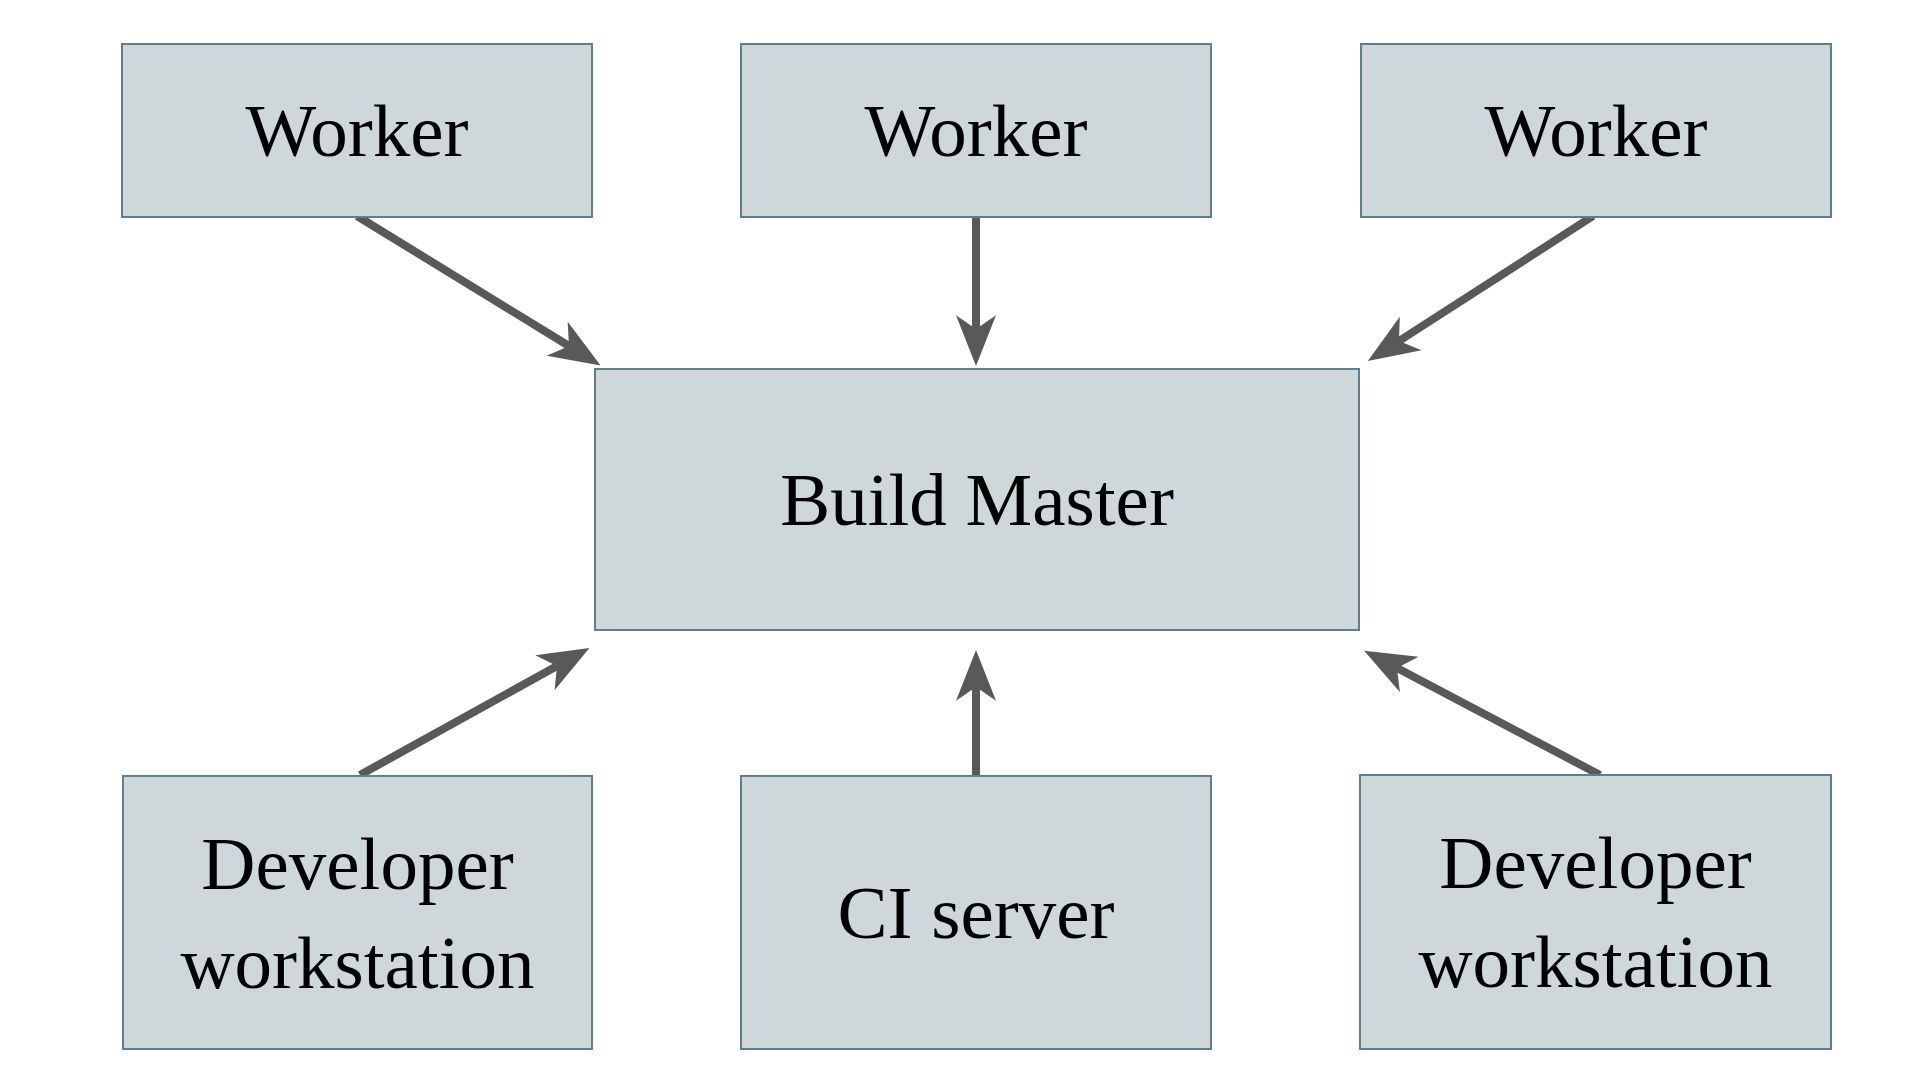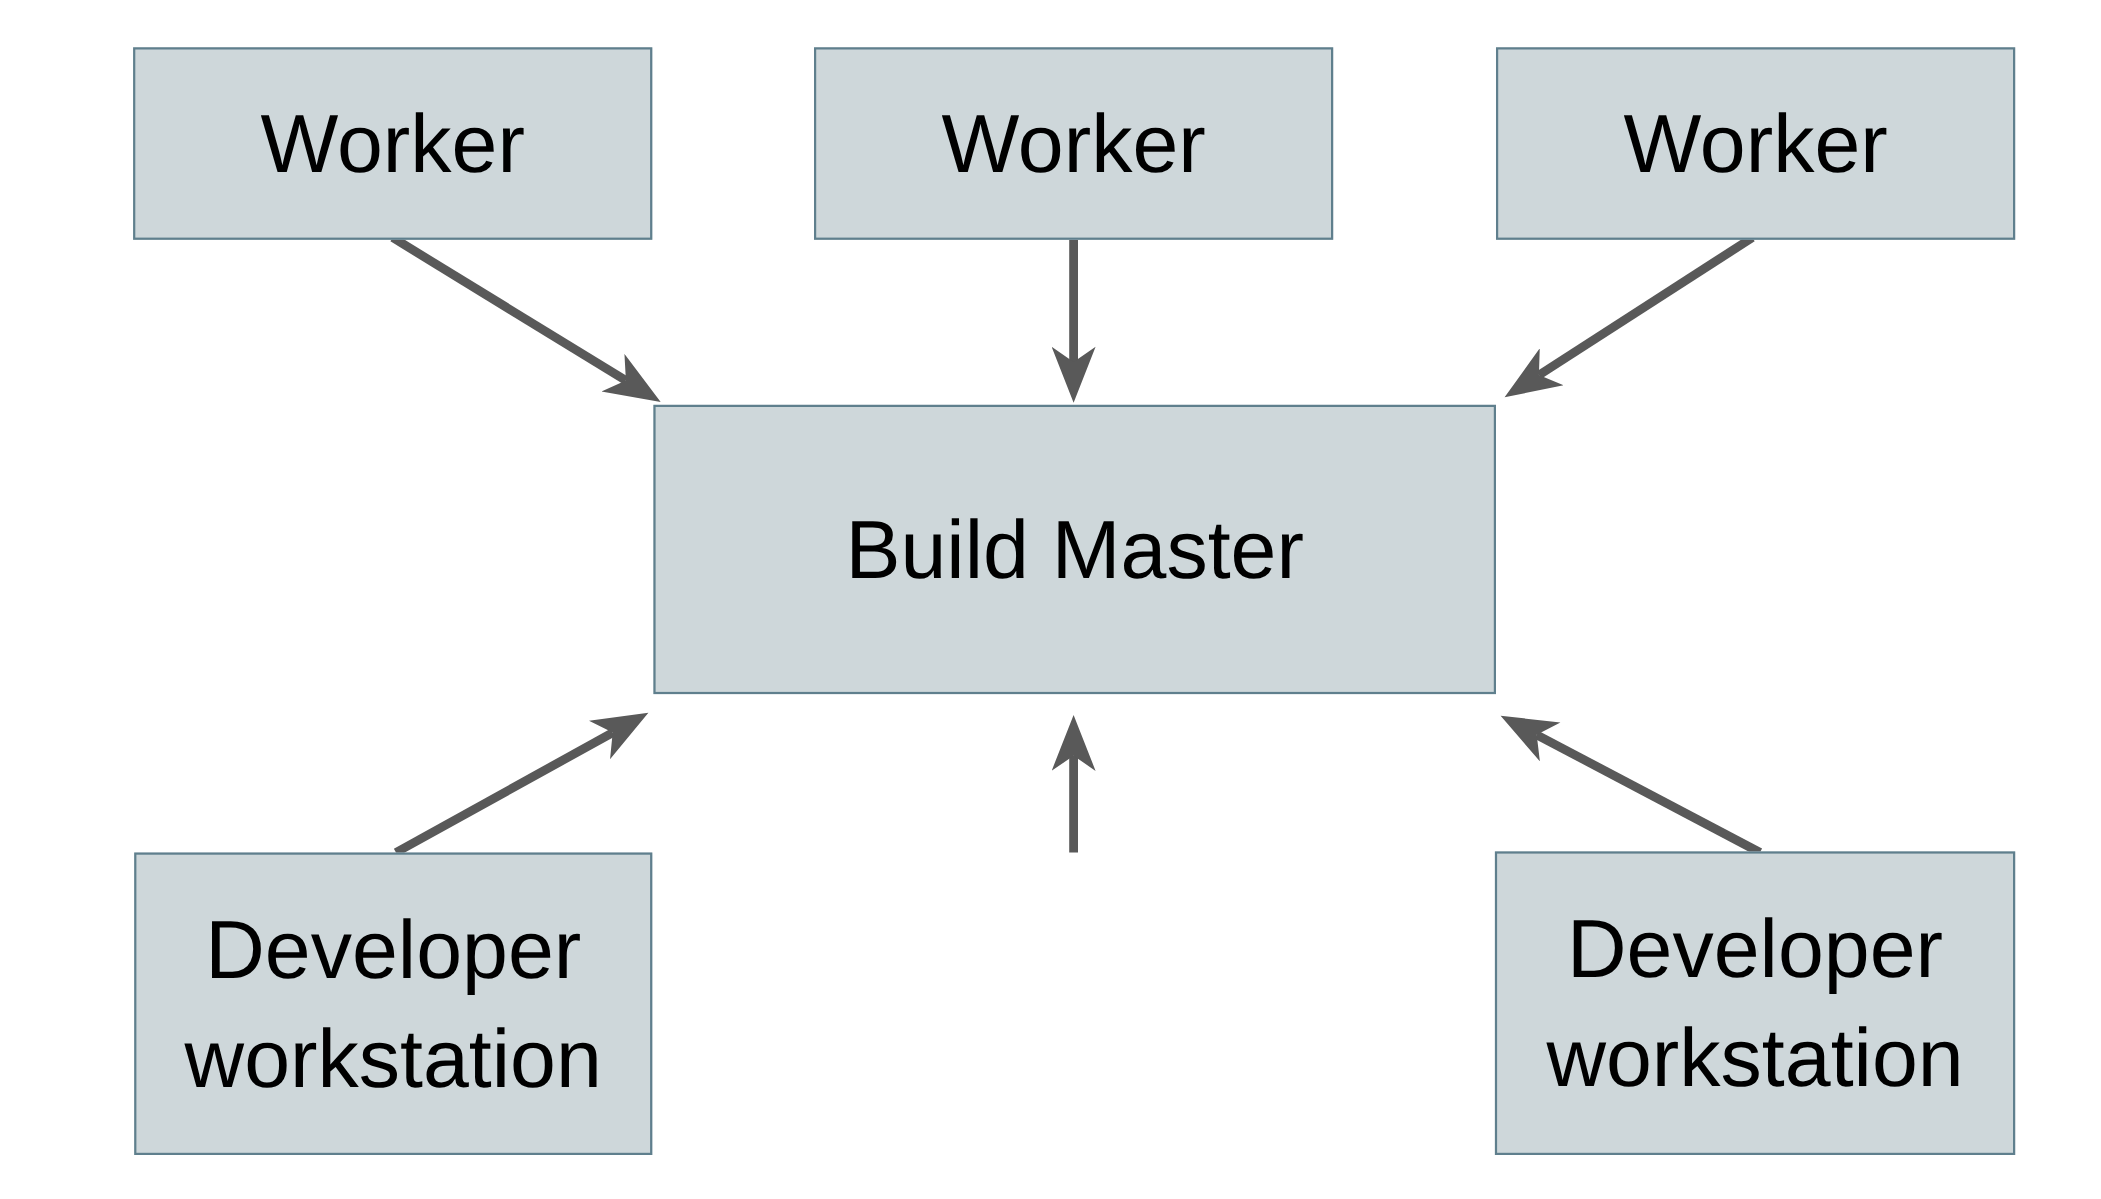--- a/index.html
+++ b/index.html
@@ -5,21 +5,21 @@
   html, body {
     margin: 0;
     padding: 0;
     background: #ffffff;
   }
   #canvas {
     position: relative;
     width: 1910px;
     height: 1090px;
     background: var(--bg, #ffffff);
-    font-family: Liberation Sans, sans-serif;
+    font-family: Liberation Serif, serif;
     overflow: hidden;
   }
   .node {
     position: absolute;
     box-sizing: border-box;
     background: var(--node-fill, #ced7da);
     border: 2.5px solid var(--node-border, #5f7f8d);
     display: flex;
     align-items: center;
     justify-content: center;
@@ -87,18 +87,21 @@
   </div>
 
   <div class="node" id="build-master">
     <span class="label">Build Master</span>
   </div>
 
   <div class="node" id="dev-ws-left">
     <span class="label">Developer workstation</span>
   </div>
 
+  <div class="node" id="ci-server">
+    <span class="label">CI server</span>
+  </div>
 
   <div class="node" id="dev-ws-right">
     <span class="label">Developer workstation</span>
   </div>
 
 </div>
 
 </body></html>

